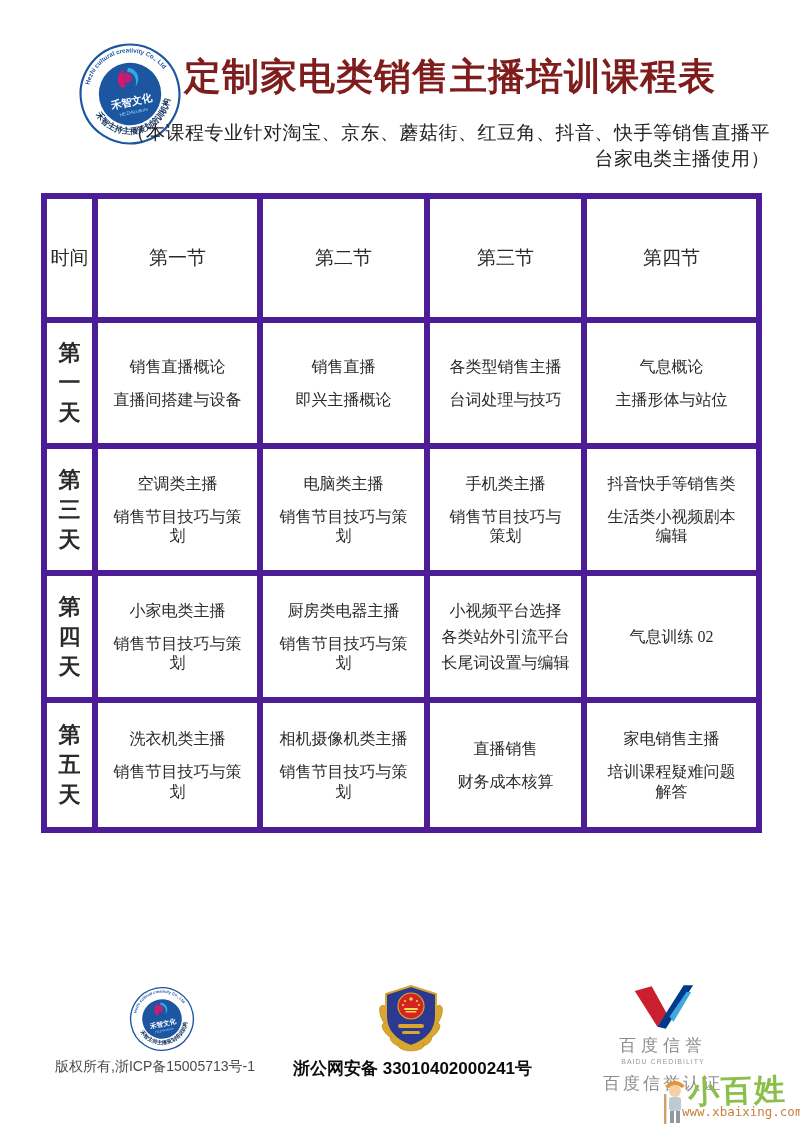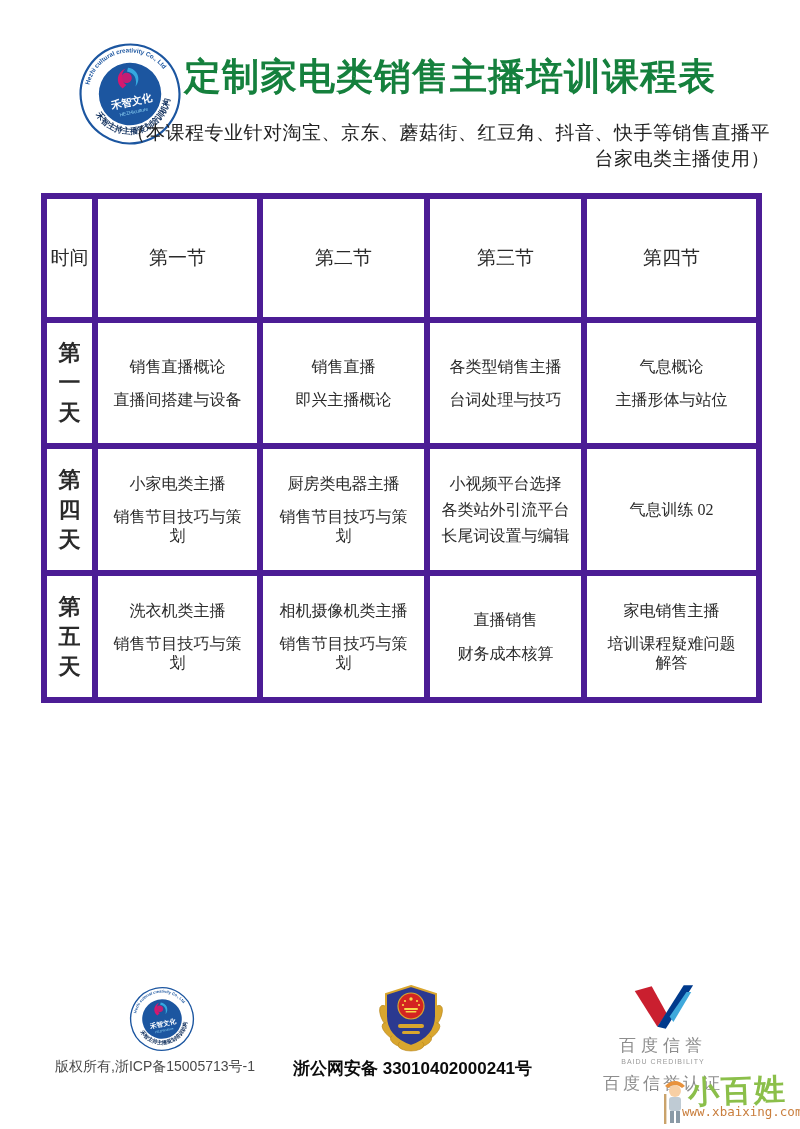--- a/index.html
+++ b/index.html
@@ -9,21 +9,21 @@
     font-family:"Liberation Serif","DejaVu Serif",serif;
     color:#262626;
   }
   
   .logo{position:absolute;width:104px;height:104px;transform:rotate(-12deg);}
   .logo-main{left:78px;top:42px;}
   .logo-footer{left:129px;top:986px;width:66px;height:66px;}
   .page-title{
     position:absolute;left:130px;right:30px;top:52px;text-align:center;
     font-family:"Liberation Sans","DejaVu Sans",sans-serif;
-    font-weight:bold;font-size:37px;color:#15803d;letter-spacing:1px;
+    font-weight:bold;font-size:37px;color:#7f1d1d;letter-spacing:1px;
   }
   .page-subtitle{
     position:absolute;left:110px;right:30px;top:120px;text-align:right;
     font-size:19px;color:#222;letter-spacing:.5px;
   }
   
   .table-wrap{position:absolute;left:41px;top:193px;}
   table{border-collapse:collapse;table-layout:fixed;width:715px;}
   th,td{
     border:6px solid #4c1d95;text-align:center;vertical-align:middle;
@@ -130,20 +130,39 @@
               <div class="cell-line">销售直播</div>
               <div class="cell-line">即兴主播概论</div>
             </td>
             <td>
               <div class="cell-line">各类型销售主播</div>
               <div class="cell-line">台词处理与技巧</div>
             </td>
             <td>
               <div class="cell-line">气息概论</div>
               <div class="cell-line">主播形体与站位</div>
+            </td>
+          </tr>
+          <tr>
+            <th>第三天</th>
+            <td>
+              <div class="cell-line">空调类主播</div>
+              <div class="cell-line">销售节目技巧与策划</div>
+            </td>
+            <td>
+              <div class="cell-line">电脑类主播</div>
+              <div class="cell-line">销售节目技巧与策划</div>
+            </td>
+            <td>
+              <div class="cell-line">手机类主播</div>
+              <div class="cell-line">销售节目技巧与策划</div>
+            </td>
+            <td>
+              <div class="cell-line">抖音快手等销售类</div>
+              <div class="cell-line">生活类小视频剧本编辑</div>
             </td>
           </tr>
           <tr>
             <th>第四天</th>
             <td>
               <div class="cell-line">小家电类主播</div>
               <div class="cell-line">销售节目技巧与策划</div>
             </td>
             <td>
               <div class="cell-line">厨房类电器主播</div>

